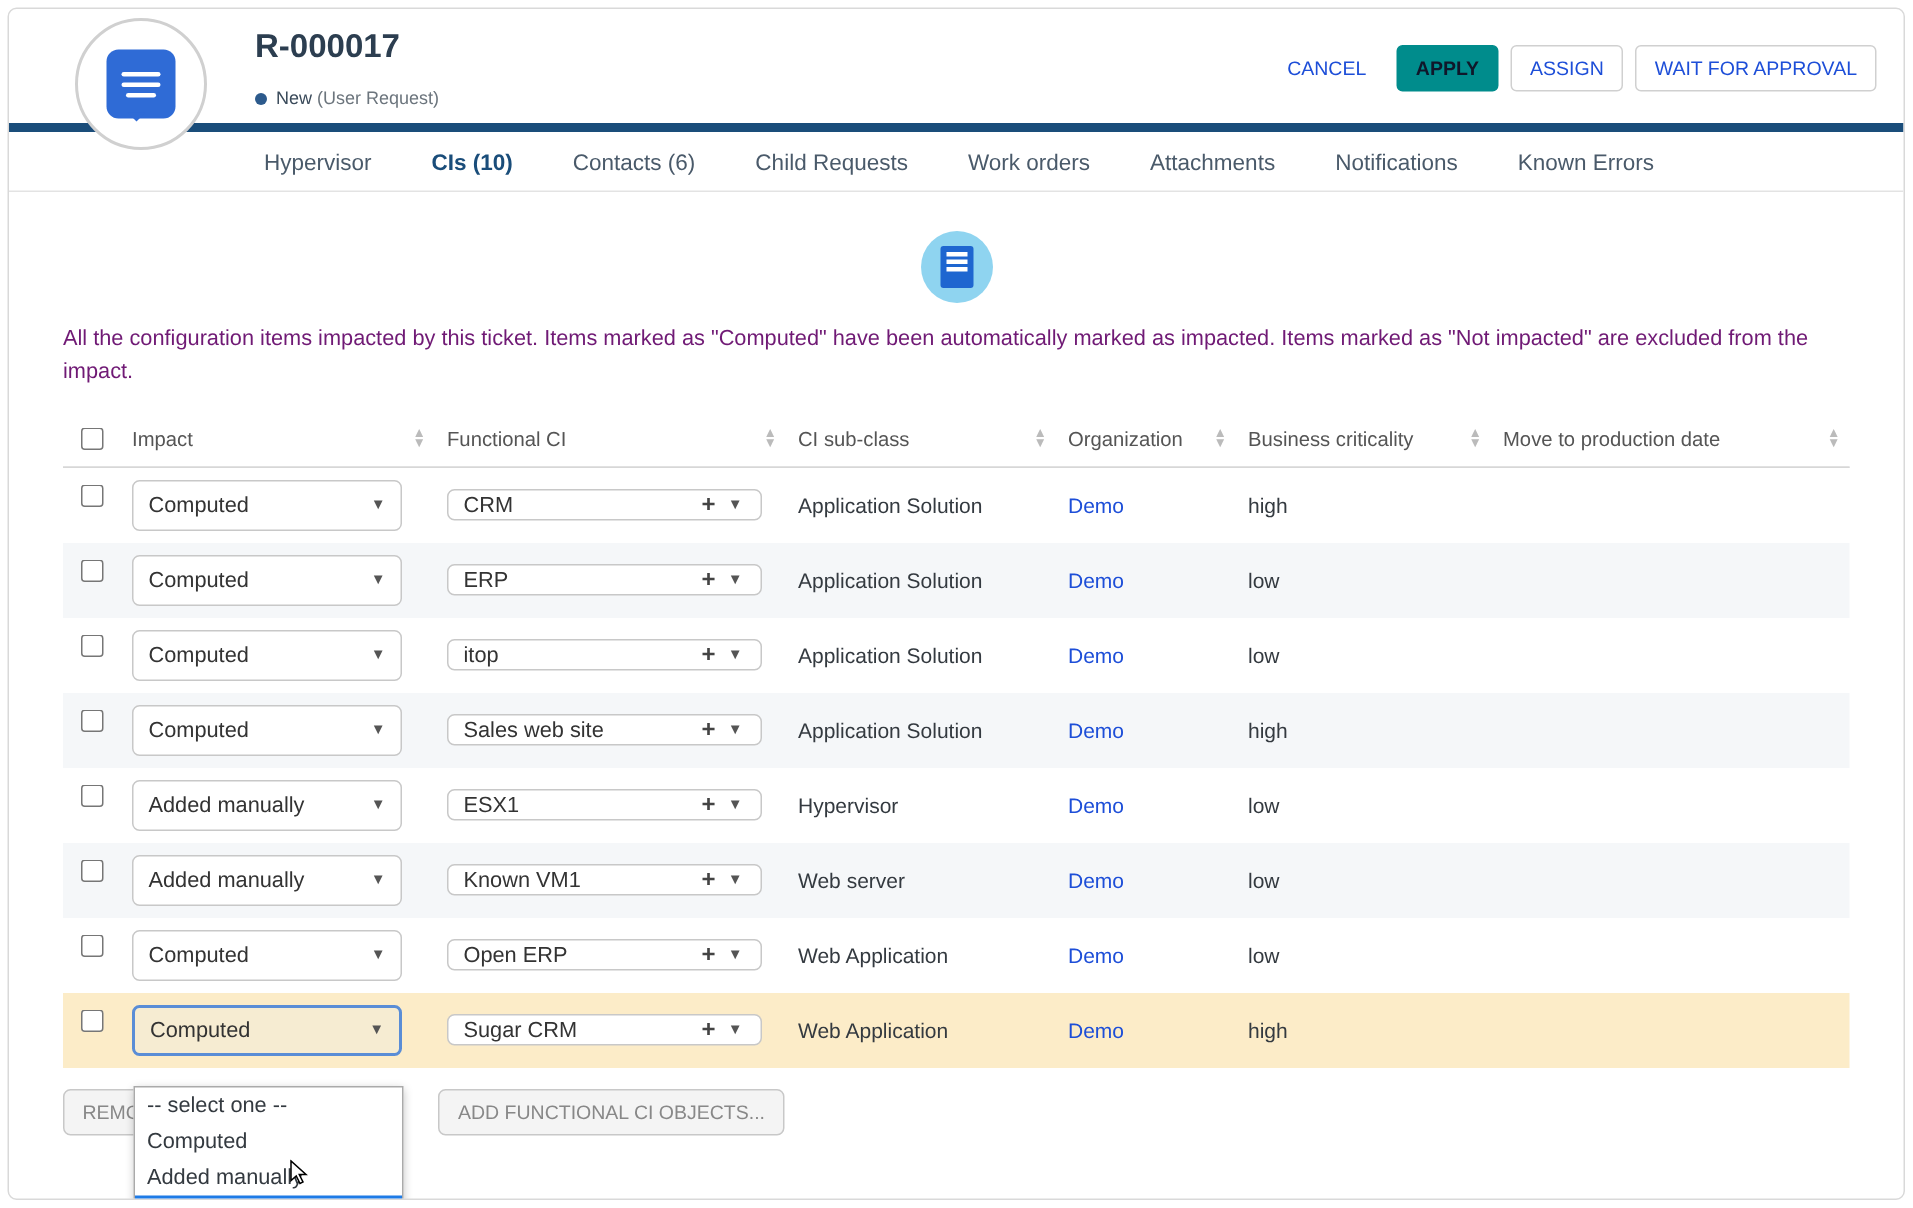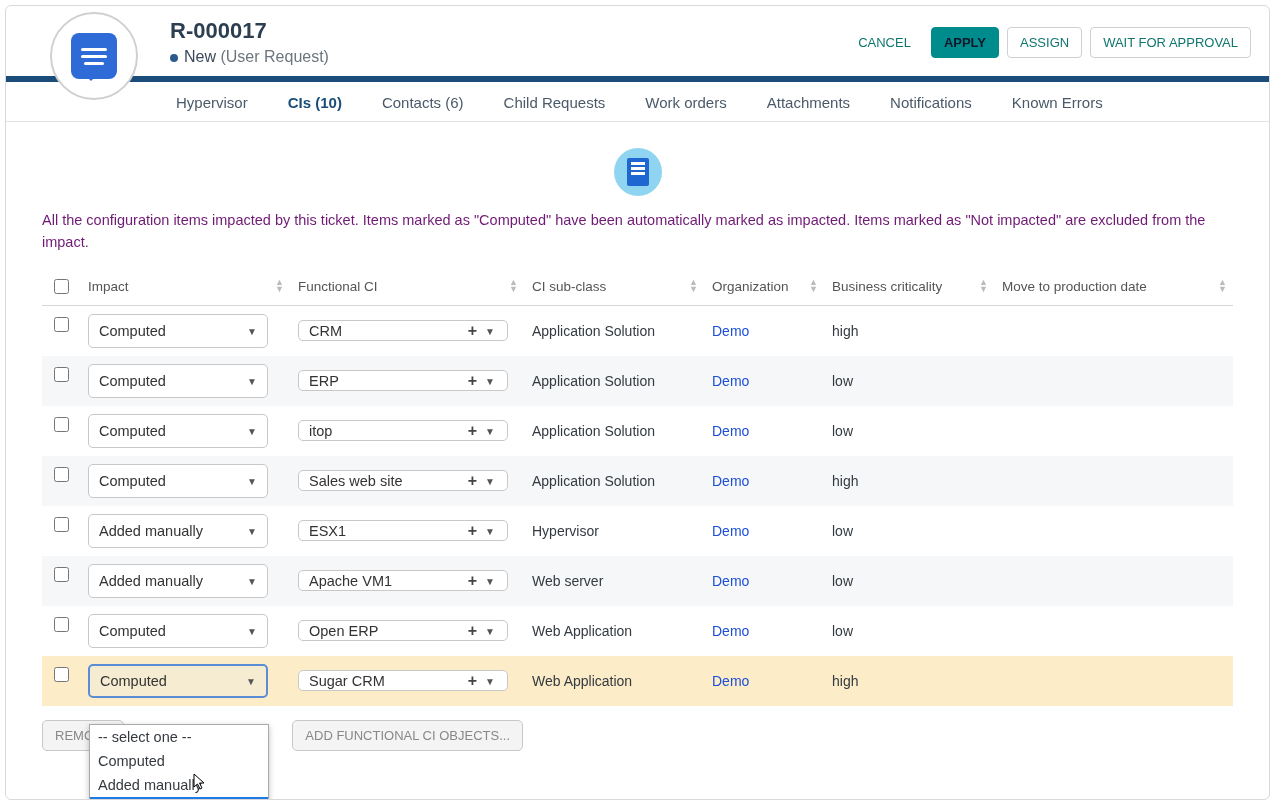--- a/index.html
+++ b/index.html
@@ -13,25 +13,25 @@
   .iconcircle {
     width:88px; height:88px; border-radius:50%; background:#fff; border:2px solid #d0d0d0;
     display:flex; align-items:center; justify-content:center; position:absolute; top:6px; left:44px; z-index:5;
   }
   .chaticon { width:46px; height:46px; border-radius:8px; background:#2f6bd6; display:flex; flex-direction:column; justify-content:center; align-items:center; position:relative; }
   .chaticon::after { content:""; position:absolute; bottom:-8px; left:14px; border:6px solid transparent; border-top-color:#2f6bd6; }
   .cline { height:3px; background:#fff; margin:2px 9px; border-radius:2px; }
   .cline.s { width:20px; }
   .titleblock { margin-left:146px; flex:1; }
   .title { font-size:22px; font-weight:600; color:#2c3e50; }
-  .subtitle { font-size:16px; color:#3a4a5a; margin-top:4px; }
+  .subtitle { font-size:12px; color:#3a4a5a; margin-top:14px; }
   .subtitle .dot { display:inline-block; width:8px; height:8px; border-radius:50%; background:#2c5a8c; margin-right:6px; vertical-align:middle; }
   .subtitle .paren { color:#6c757d; }
   .actions { display:flex; gap:8px; align-items:center; }
-  .btn { padding:7px 12px; border-radius:4px; border:1px solid #d0d0d0; background:#fff; font-size:13px; cursor:pointer; color:#0f766e; }
+  .btn { padding:7px 12px; border-radius:4px; border:1px solid #d0d0d0; background:#fff; font-size:13px; cursor:pointer; color:#1d4ed8; }
   .btn.plain { border:none; }
   .btn.primary { background:#008c8c; border-color:#008c8c; color:#0f172a; font-weight:600; }
   .bluebar { height:6px; background:#1a4d7a; margin-top:10px; }
   .tabs { display:flex; gap:40px; padding:12px 18px 10px 170px; border-bottom:1px solid #e3e3e3; font-size:15px; color:#4a5a6a; }
   .tab { cursor:pointer; }
   .tab.active { color:#1a4d7a; font-weight:700; }
   .content { padding:20px 36px; }
   .centericon { display:flex; justify-content:center; margin:6px 0 14px; }
   .srvcircle { width:48px; height:48px; border-radius:50%; background:#8fd4f0; display:flex; align-items:center; justify-content:center; }
   .srvbox { width:22px; height:28px; background:#1e66d0; border-radius:2px; position:relative; }
@@ -220,21 +220,21 @@
           <tr class="alt">
             <td style="vertical-align:top"><input type="checkbox" class="cb" style=""></td>
             <td>
               <div class="selbox">
                 <span>Added manually</span>
                 <span class="caret">▼</span>
               </div>
             </td>
             <td>
               <div class="cibox">
-                <span>Apache VM1</span>
+                <span>Known VM1</span>
                 <span class="plus">+</span>
                 <span class="caret2">▼</span>
               </div>
             </td>
             <td>Web server</td>
             <td><span class="org">Demo</span></td>
             <td>low</td>
             <td></td>
           </tr>
           <tr>

